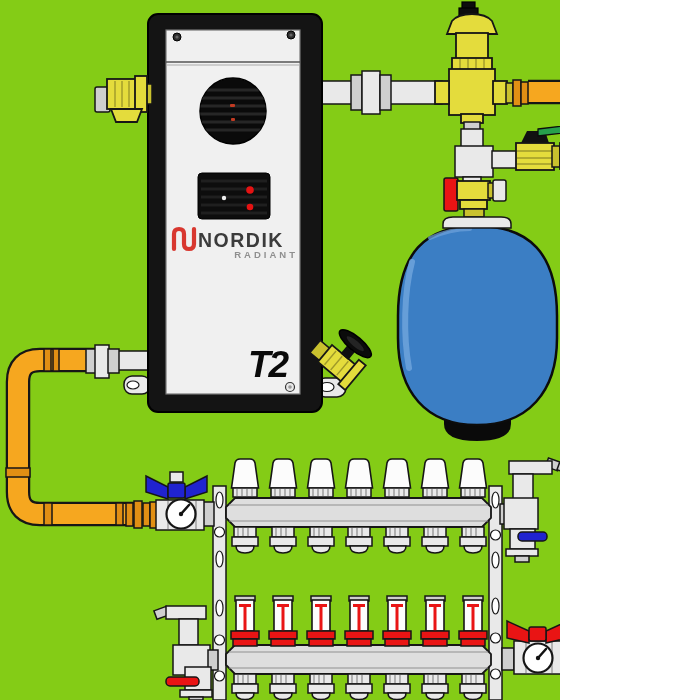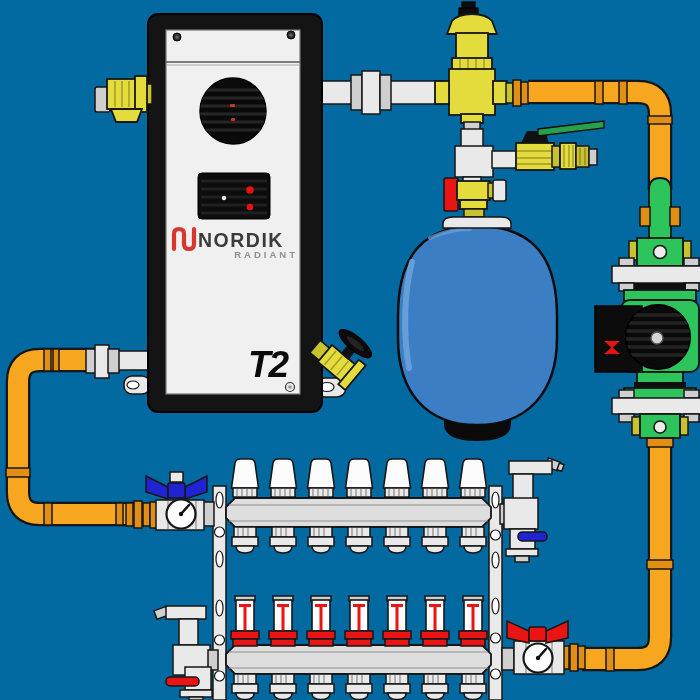--- a/index.html
+++ b/index.html
@@ -1,16 +1,16 @@
 <!DOCTYPE html>
 <html style="--pipe-orange: #F6A71F; --pipe-orange-dark: #E18F14; --brass-yellow: #E4DC3C; --brass-dark: #C9C12E; --pump-green: #2EC45C; --handle-green: #27A04C; --handle-blue: #2023CF; --handle-red: #E91414; --tank-blue: #3B7EC4; --tank-highlight: #6FA3DC; --metal-light: #E9E9E9; --metal-mid: #CFCFCF; --panel-white: #F0F0F0; --frame-black: #141414; --logo-red: #D8372F; --logo-dark: #3B3B3B; --logo-gray: #8F8F8F;"><head>
 <meta charset="utf-8">
 <style>
   html,body { margin:0; padding:0; background:#fff; }
-  #stage { width:700px; height:700px; position:relative; background:#0369a1; overflow:hidden; }
+  #stage { width:560px; height:700px; position:relative; background:#84cc16; overflow:hidden; }
   svg { display:block; }
   .pipeU{ stroke:#161616; stroke-width:24.5; fill:none; }
   .pipeO{ stroke:var(--pipe-orange,#F6A71F); stroke-width:20; fill:none; }
   .ring { fill:var(--pipe-orange-dark,#E18F14); stroke:#161616; stroke-width:1.5; }
   .brass{ fill:var(--brass-yellow,#E4DC3C); stroke:#161616; stroke-width:1.8; }
   .brassd{ fill:var(--brass-dark,#C9C12E); stroke:#161616; stroke-width:1.5; }
   .metal { fill:var(--metal-light,#E9E9E9); stroke:#161616; stroke-width:1.5; }
   .metalm{ fill:var(--metal-mid,#CFCFCF); stroke:#161616; stroke-width:1.5; }
   .green { fill:var(--pump-green,#2EC45C); stroke:#161616; stroke-width:1.8; }
   .blue  { fill:var(--handle-blue,#2023CF); stroke:#161616; stroke-width:1.5; }

